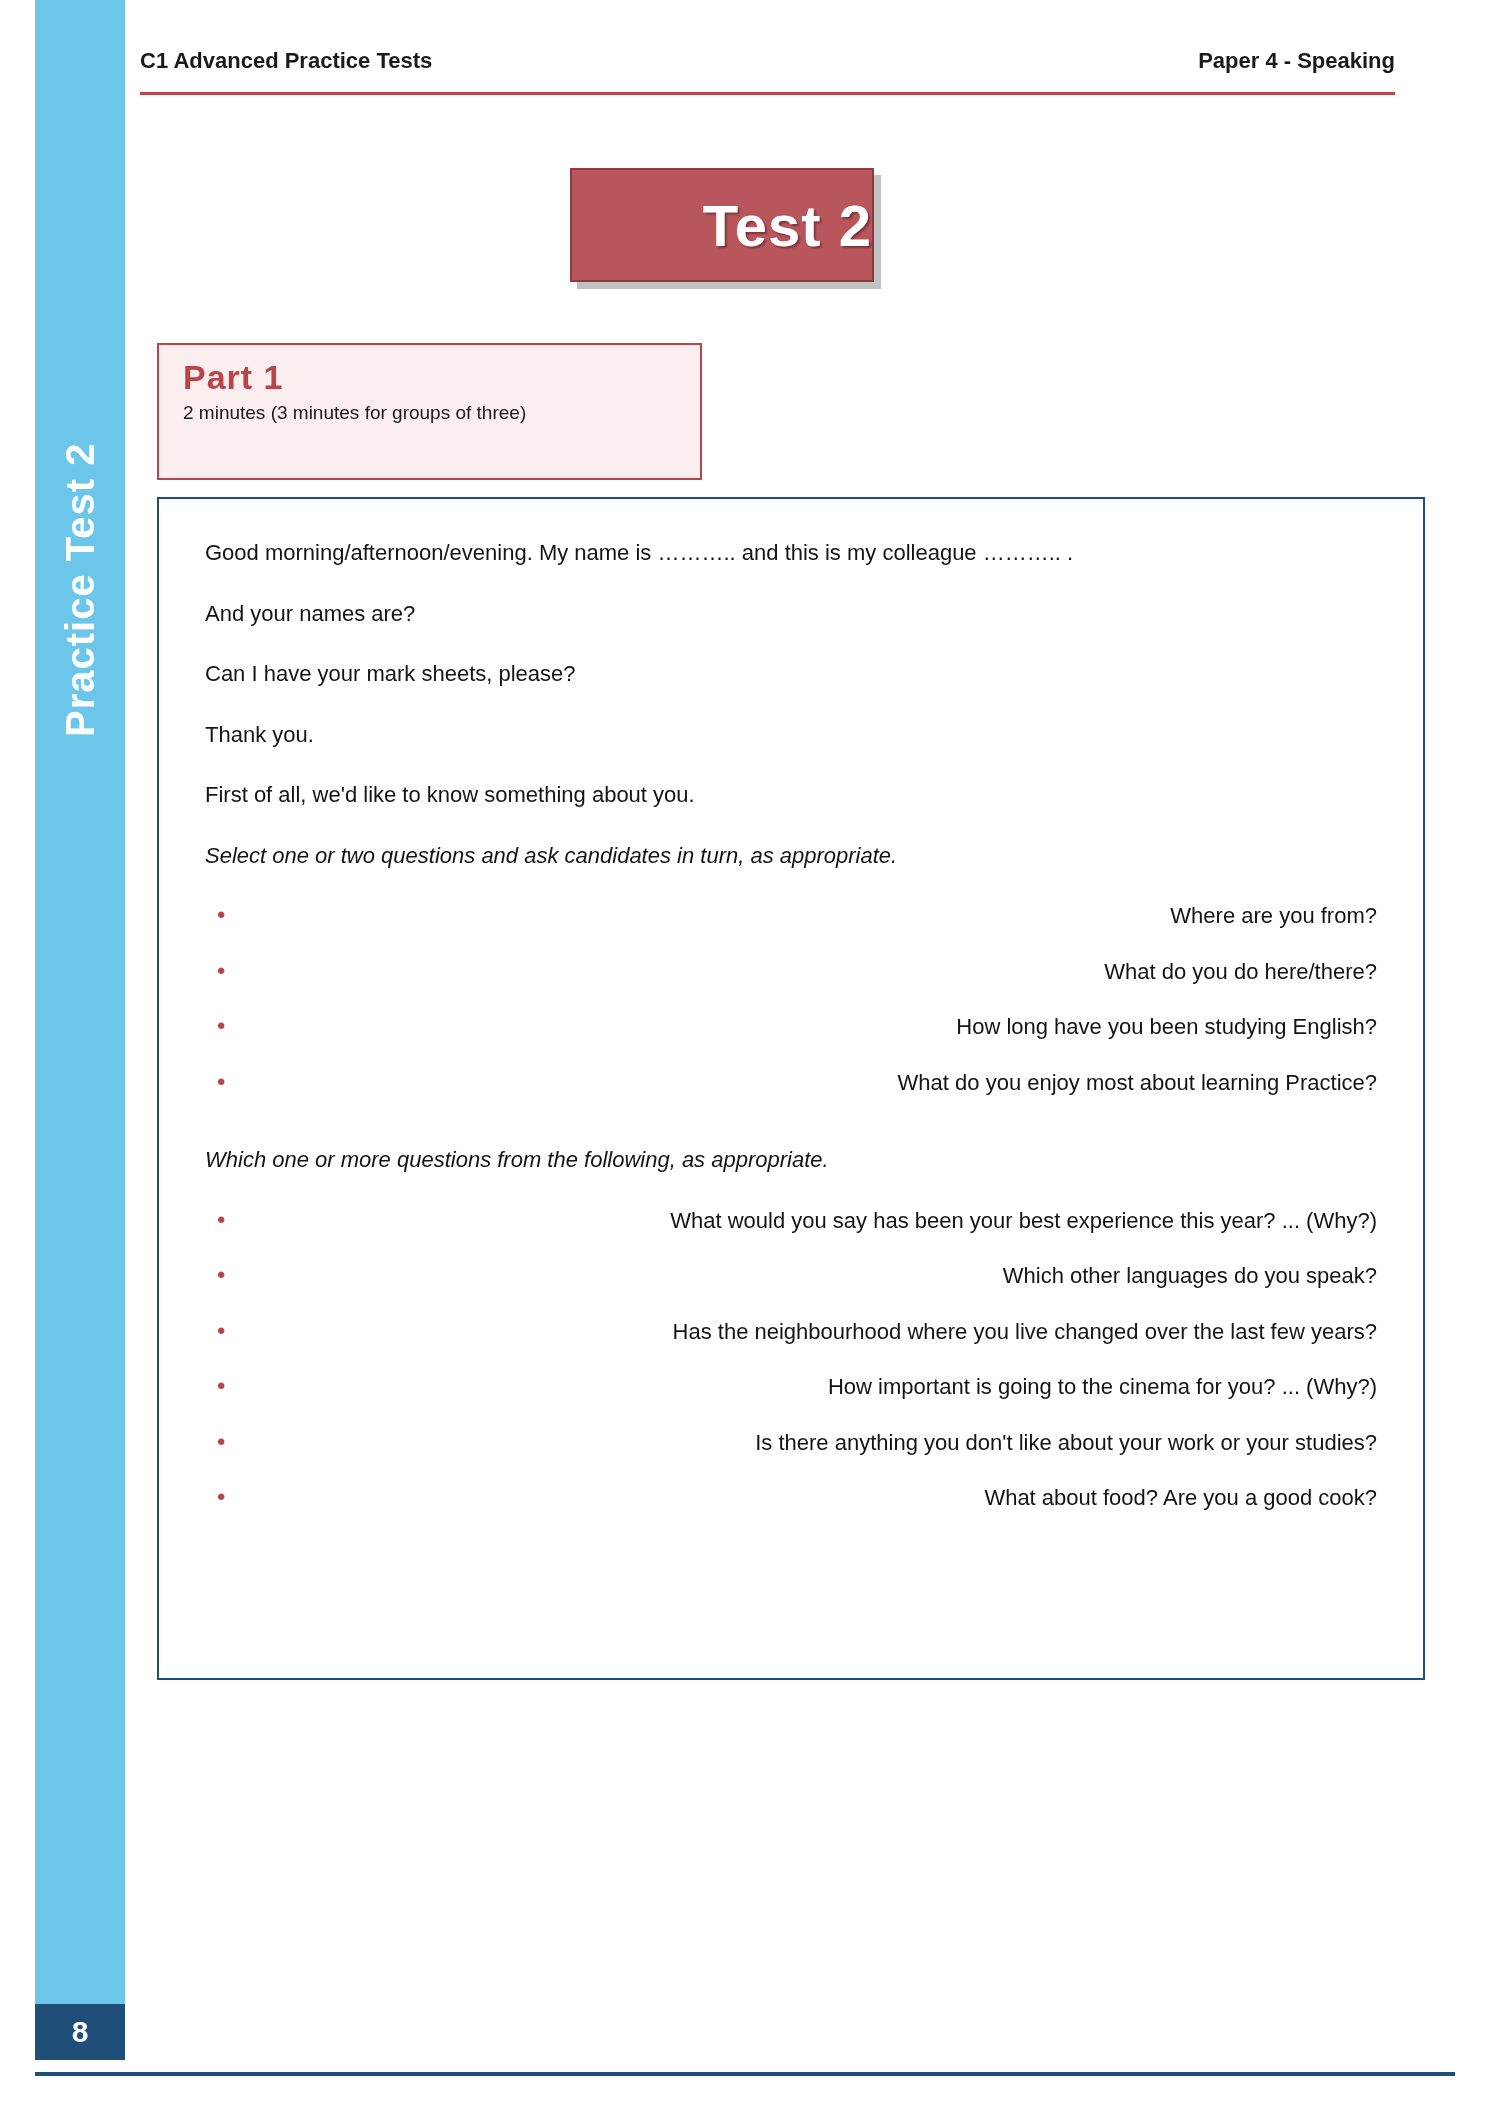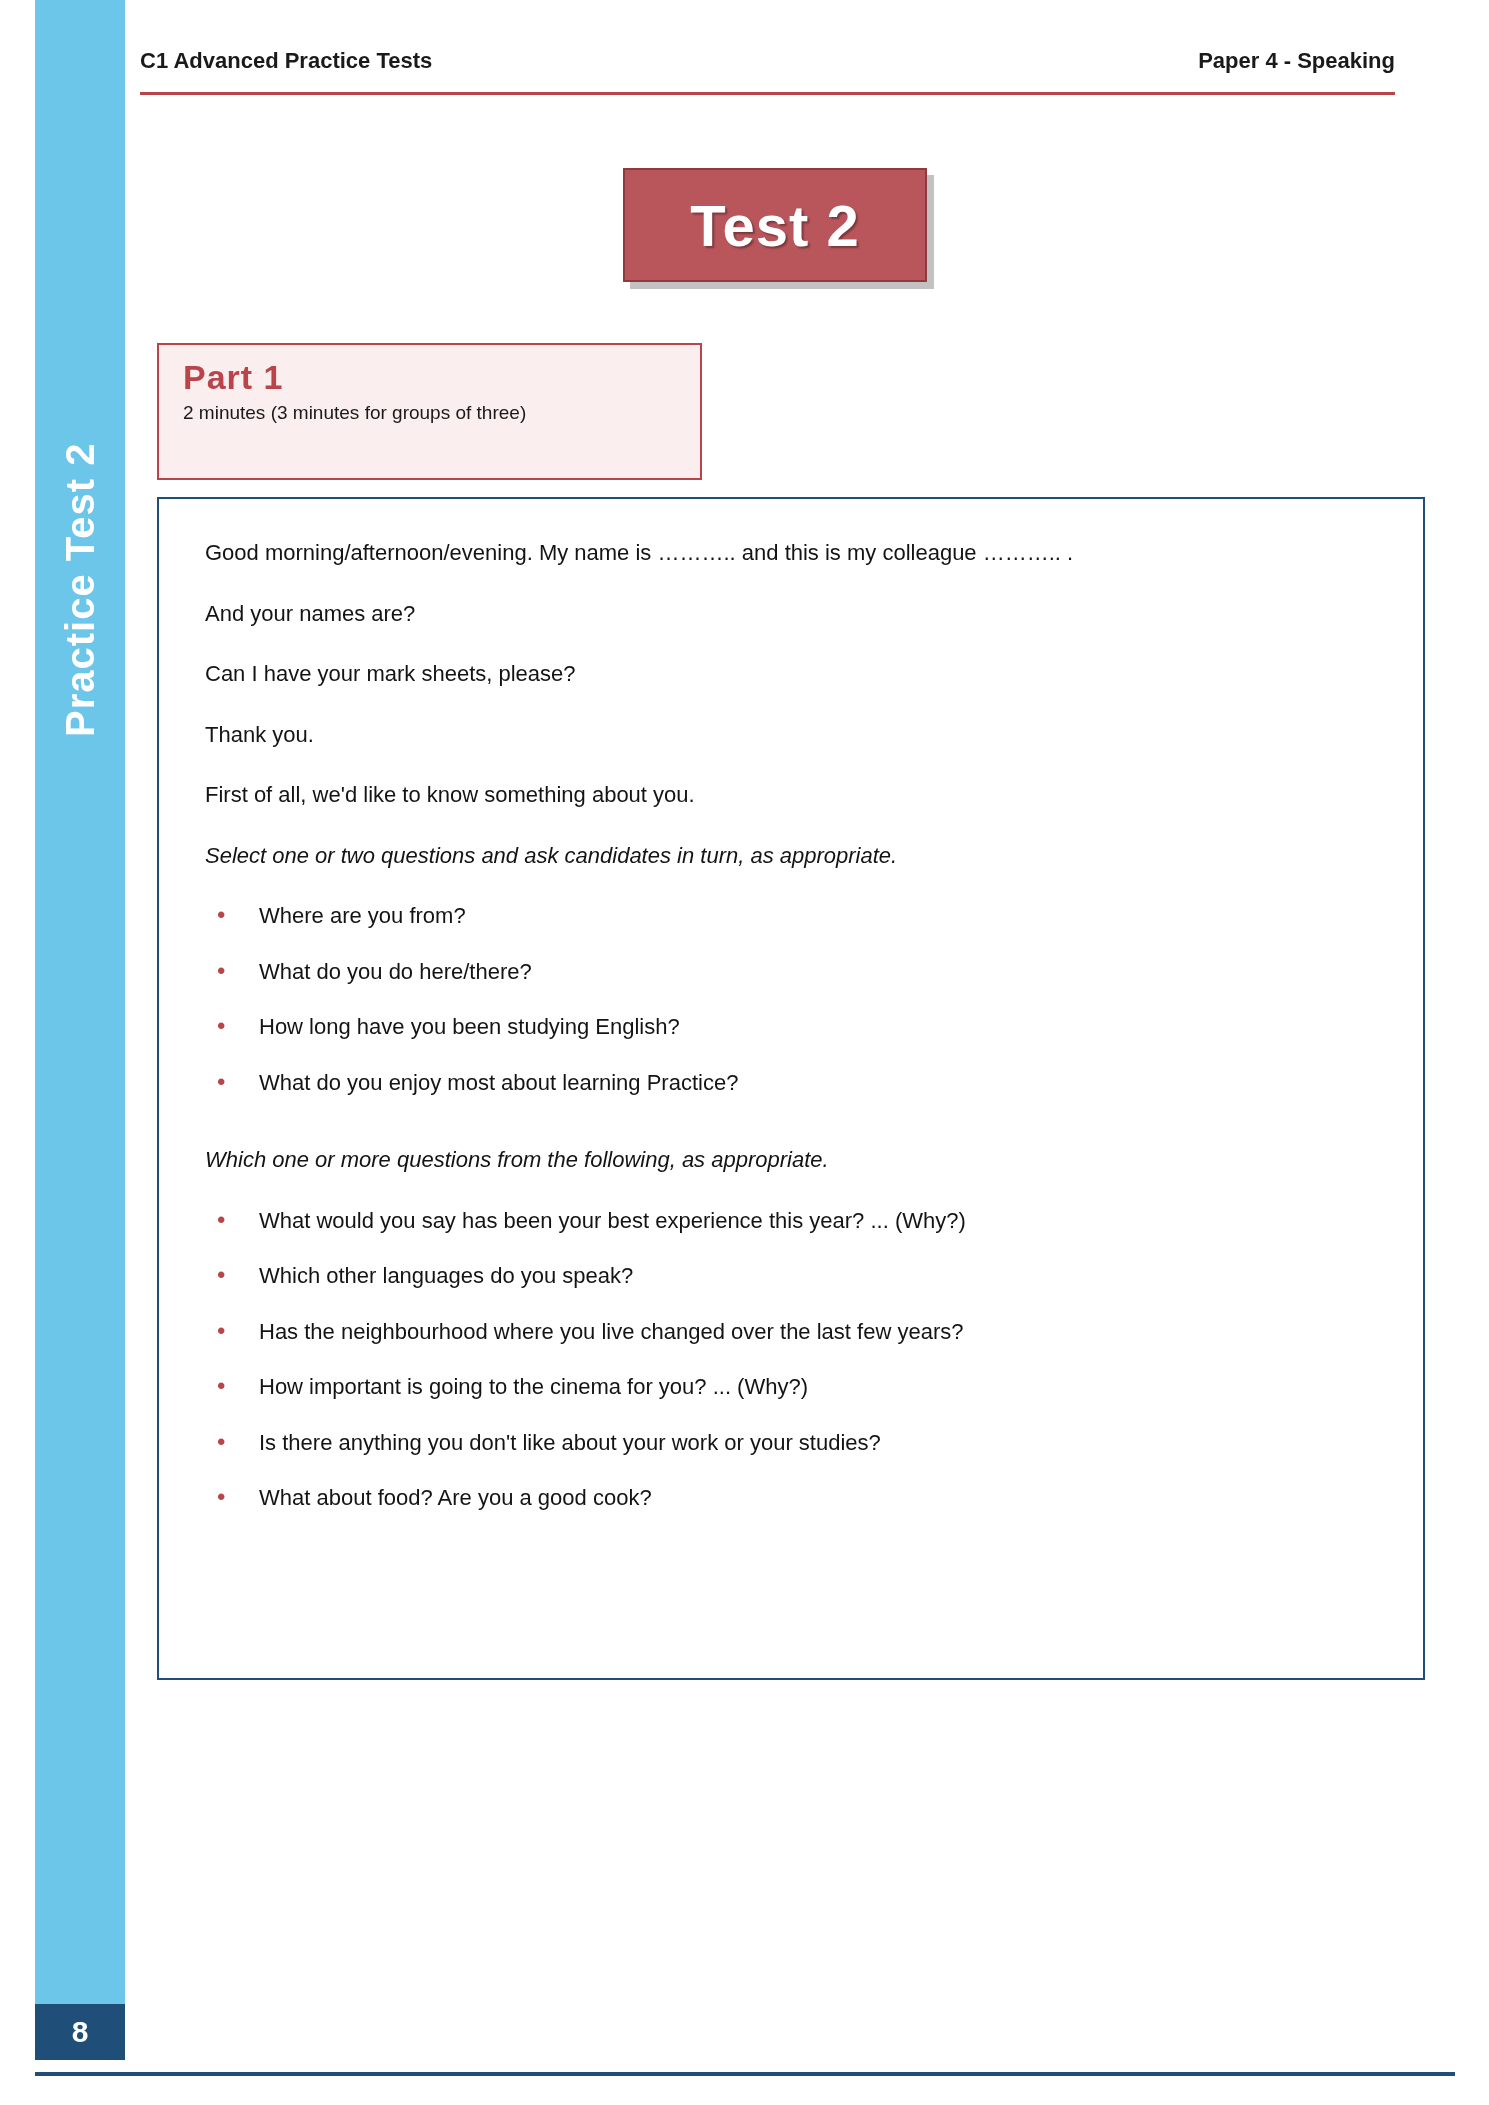--- a/index.html
+++ b/index.html
@@ -83,30 +83,30 @@
     left: 140px;
     top: 92px;
     width: 1255px;
     height: 3px;
     background: #b9454b;
   }
 
   
   .test-badge {
     position: absolute;
-    left: 623px;
+    left: 570px;
     top: 168px;
     width: 300px;
     height: 110px;
     background: #b9565c;
     border: 2px solid #8f3a40;
     box-shadow: 7px 7px 0 rgba(120,120,120,0.45);
     display: flex;
     align-items: center;
-    justify-content: center;
+    justify-content: flex-end;
   }
   .test-badge span {
     color: #ffffff;
     font-size: 58px;
     font-weight: bold;
     letter-spacing: 1px;
     text-shadow: 2px 2px 2px rgba(0,0,0,0.35);
   }
 
   
@@ -152,20 +152,21 @@
     margin: 0 0 33px 0;
     line-height: 1.25;
   }
   .para.italic {
     font-style: italic;
   }
   .bullets {
     list-style: none;
     margin: 0 0 0 0;
     padding: 0;
+    text-align: right;
   }
   .bullets li {
     position: relative;
     font-size: 22px;
     color: #141414;
     padding-left: 54px;
     margin-bottom: 28px;
     line-height: 1.25;
   }
   .bullets li::before {

